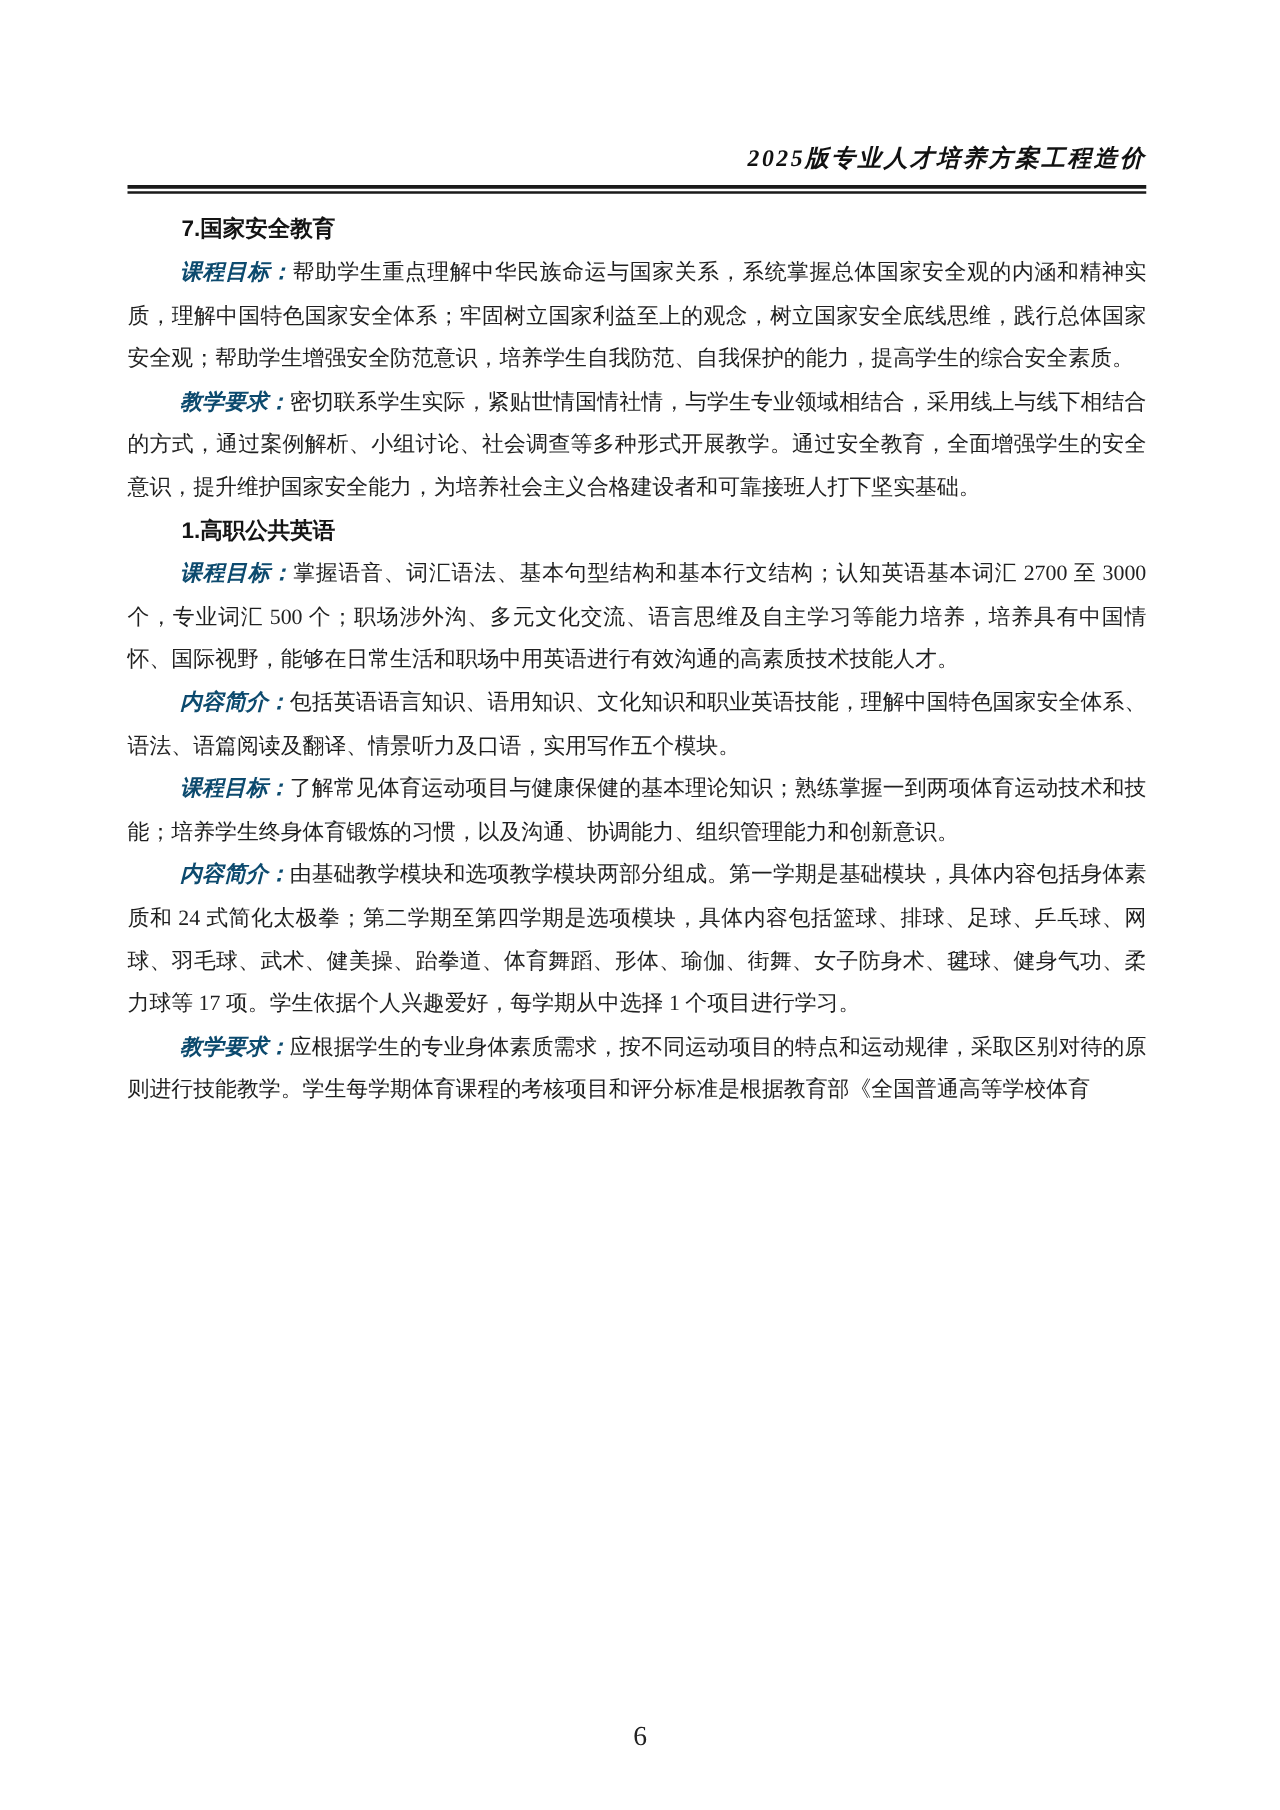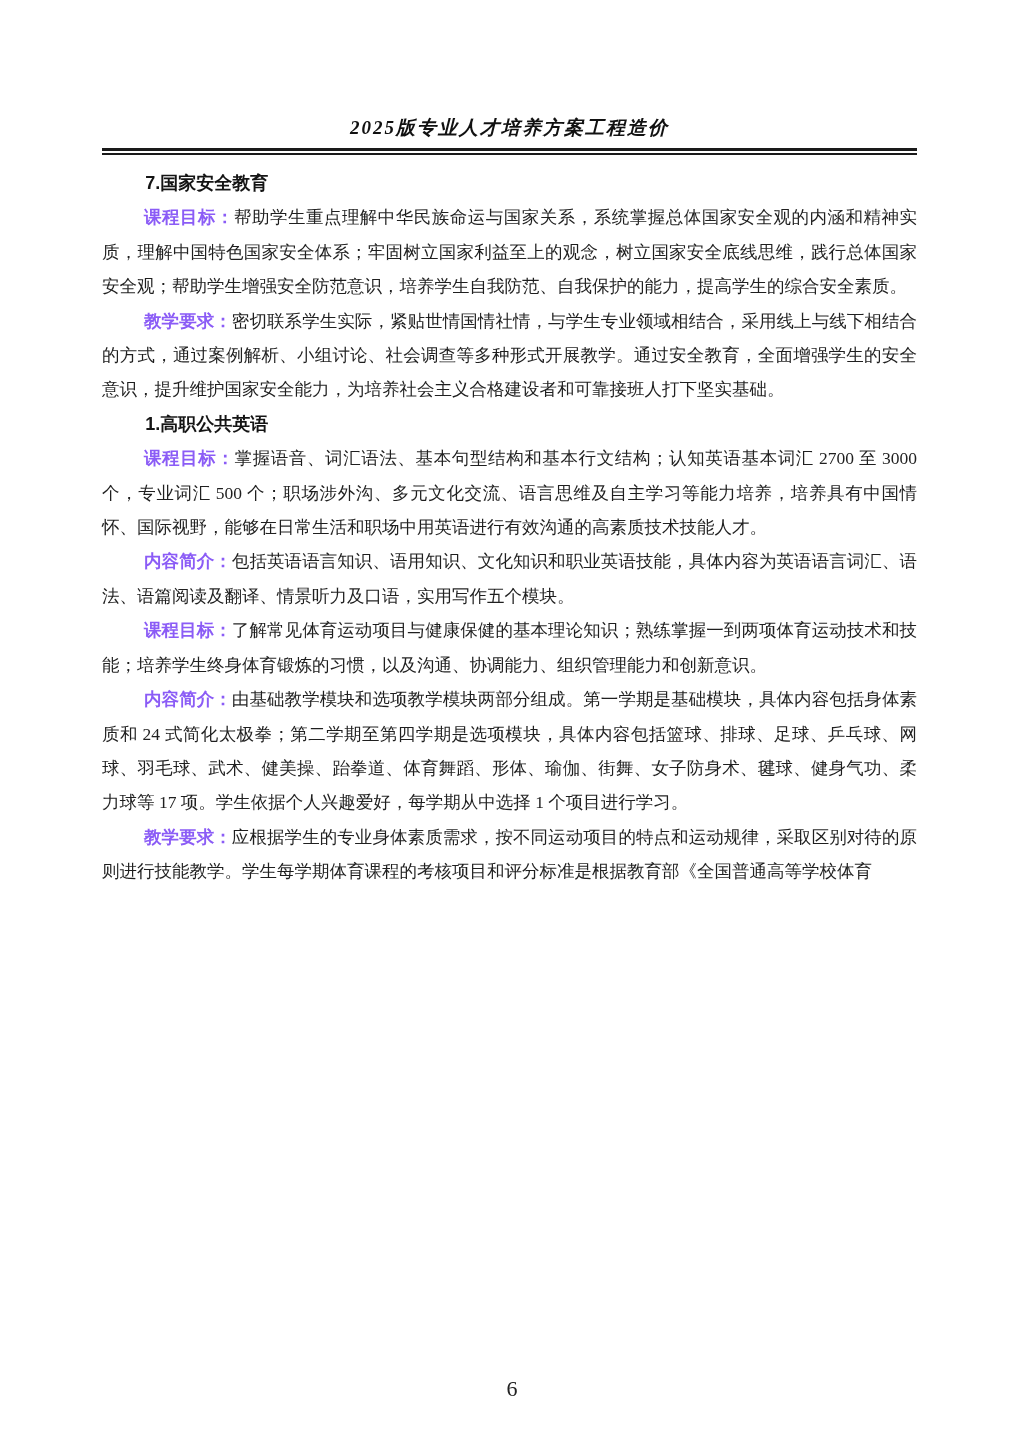--- a/index.html
+++ b/index.html
@@ -18,21 +18,21 @@
   .page {
     position: relative;
     width: 1024px;
     height: 1448px;
     box-sizing: border-box;
     padding: 0 107px 0 102px;
   }
   
   .page-header {
     display: flex;
-    justify-content: center;
+    justify-content: flex-end;
     align-items: flex-end;
     padding-top: 114px;
     line-height: 28px;
   }
   .page-header .hdr-text {
     font-family: "Liberation Serif", serif;
     font-style: italic;
     font-weight: bold;
     font-size: 19px;
     letter-spacing: 2px;
@@ -56,21 +56,22 @@
   .para {
     margin: 0;
     text-indent: 2.4em;
   }
   .para.no-indent {
     text-indent: 0;
   }
   .para-label {
     font-family: "Liberation Sans", sans-serif;
     font-weight: bold;
-    color: #8b5cf6;
+    color: #0c4a6e;
+    font-style: italic;
   }
   .sec-heading {
     margin: 0;
     font-family: "Liberation Sans", sans-serif;
     font-weight: bold;
     font-size: 18px;
     line-height: 34.4px;
     text-indent: 2.4em;
     color: #141414;
   }
@@ -101,21 +102,21 @@
   <main class="doc-body">
     <div id="sections">
         <section>
           <h3 class="sec-heading">7.国家安全教育</h3>
           <p class="para"><b class="para-label">课程目标：</b><span>帮助学生重点理解中华民族命运与国家关系，系统掌握总体国家安全观的内涵和精神实质，理解中国特色国家安全体系；牢固树立国家利益至上的观念，树立国家安全底线思维，践行总体国家安全观；帮助学生增强安全防范意识，培养学生自我防范、自我保护的能力，提高学生的综合安全素质。</span></p>
           <p class="para"><b class="para-label">教学要求：</b><span>密切联系学生实际，紧贴世情国情社情，与学生专业领域相结合，采用线上与线下相结合的方式，通过案例解析、小组讨论、社会调查等多种形式开展教学。通过安全教育，全面增强学生的安全意识，提升维护国家安全能力，为培养社会主义合格建设者和可靠接班人打下坚实基础。</span></p>
         </section>
         <section>
           <h3 class="sec-heading">1.高职公共英语</h3>
           <p class="para"><b class="para-label">课程目标：</b><span>掌握语音、词汇语法、基本句型结构和基本行文结构；认知英语基本词汇 2700 至 3000 个，专业词汇 500 个；职场涉外沟、多元文化交流、语言思维及自主学习等能力培养，培养具有中国情怀、国际视野，能够在日常生活和职场中用英语进行有效沟通的高素质技术技能人才。</span></p>
-          <p class="para"><b class="para-label">内容简介：</b><span>包括英语语言知识、语用知识、文化知识和职业英语技能，具体内容为英语语言词汇、语法、语篇阅读及翻译、情景听力及口语，实用写作五个模块。</span></p>
+          <p class="para"><b class="para-label">内容简介：</b><span>包括英语语言知识、语用知识、文化知识和职业英语技能，理解中国特色国家安全体系、语法、语篇阅读及翻译、情景听力及口语，实用写作五个模块。</span></p>
         </section>
         <section>
           <p class="para"><b class="para-label">课程目标：</b><span>了解常见体育运动项目与健康保健的基本理论知识；熟练掌握一到两项体育运动技术和技能；培养学生终身体育锻炼的习惯，以及沟通、协调能力、组织管理能力和创新意识。</span></p>
           <p class="para"><b class="para-label">内容简介：</b><span>由基础教学模块和选项教学模块两部分组成。第一学期是基础模块，具体内容包括身体素质和 24 式简化太极拳；第二学期至第四学期是选项模块，具体内容包括篮球、排球、足球、乒乓球、网球、羽毛球、武术、健美操、跆拳道、体育舞蹈、形体、瑜伽、街舞、女子防身术、毽球、健身气功、柔力球等 17 项。学生依据个人兴趣爱好，每学期从中选择 1 个项目进行学习。</span></p>
           <p class="para"><b class="para-label">教学要求：</b><span>应根据学生的专业身体素质需求，按不同运动项目的特点和运动规律，采取区别对待的原则进行技能教学。学生每学期体育课程的考核项目和评分标准是根据教育部《全国普通高等学校体育</span></p>
         </section>
       </div>
   </main>
 
   <footer class="page-footer">

